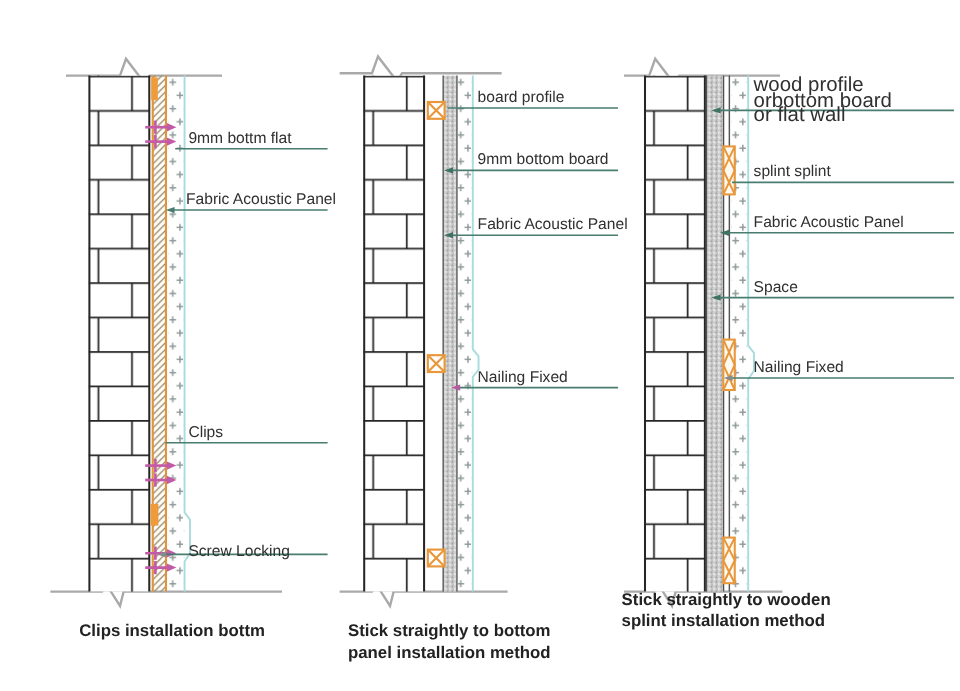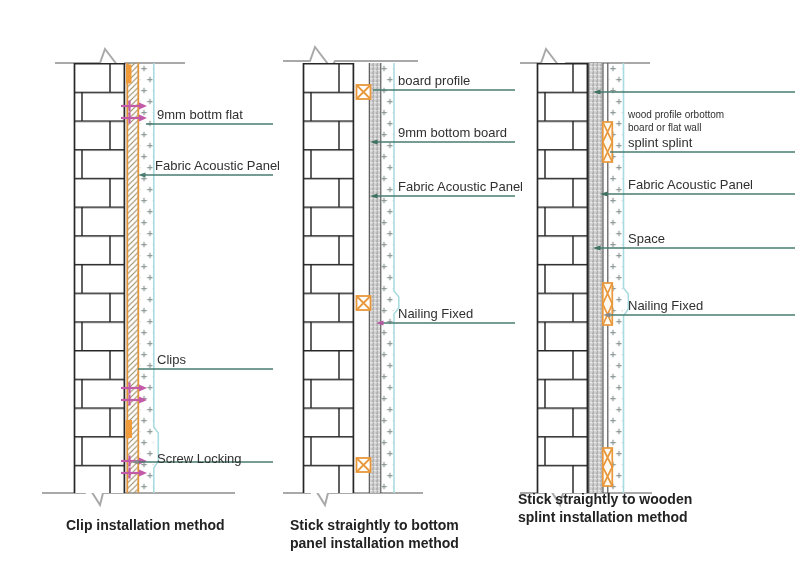--- a/index.html
+++ b/index.html
@@ -1,20 +1,20 @@
 <!DOCTYPE html>
 <html><head>
 <meta charset="utf-8">
 <style>
   html,body{margin:0;padding:0;background:#fff;}
   #stage{position:relative;width:800px;height:576px;background:#fff;overflow:hidden;
          font-family:"Liberation Sans",sans-serif;}
   svg{position:absolute;left:0;top:0;}
   .lbl{position:absolute;font-size:13px;color:#303030;white-space:nowrap;line-height:14px;}
-  .lbl-sm{position:absolute;font-size:10px;color:#303030;line-height:12.5px;width:118px;margin-top:44px;}
+  .lbl-sm{position:absolute;font-size:17px;color:#303030;line-height:12.5px;width:118px;}
   .cap{position:absolute;font-size:14px;font-weight:bold;color:#222222;line-height:18px;white-space:nowrap;}
 </style>
 </head>
 <body>
 
 <div id="stage">
 <svg width="800" height="576" viewBox="0 0 800 576">
   <defs>
     <pattern id="brickL" x="74" y="63" width="56" height="57.4" patternUnits="userSpaceOnUse">
       <rect width="56" height="57.4" fill="#ffffff"></rect>
@@ -158,21 +158,21 @@
     <path d="M600,194 l7.5,-2.6 v5.2 Z" fill="#3f7263"></path>
     <path d="M593,248 l7.5,-2.6 v5.2 Z" fill="#3f7263"></path>
     <path d="M603,315 l7.5,-2.6 v5.2 Z" fill="#8a8a8a"></path>
   </g>
 </svg>
 
   <div class="lbl" style="left:157px;top:108px">9mm bottm flat</div>
   <div class="lbl" style="left:155px;top:159px">Fabric Acoustic Panel</div>
   <div class="lbl" style="left:157px;top:353px">Clips</div>
   <div class="lbl" style="left:157px;top:452px">Screw Locking</div>
-  <div class="cap" style="left:66px;top:516px">Clip installation method</div>
+  <div class="cap" style="left:66px;top:516px">Clips installation bottm</div>
 
   <div class="lbl" style="left:398px;top:74px">board profile</div>
   <div class="lbl" style="left:398px;top:126px">9mm bottom board</div>
   <div class="lbl" style="left:398px;top:180px">Fabric Acoustic Panel</div>
   <div class="lbl" style="left:398px;top:307px">Nailing Fixed</div>
   <div class="cap" style="left:290px;top:516px"><span>Stick straightly to bottom</span><br><span>panel installation method</span></div>
 
   <div class="lbl-sm" style="left:628px;top:65px">wood profile orbottom board or flat wall</div>
   <div class="lbl" style="left:628px;top:136px">splint splint</div>
   <div class="lbl" style="left:628px;top:178px">Fabric Acoustic Panel</div>

